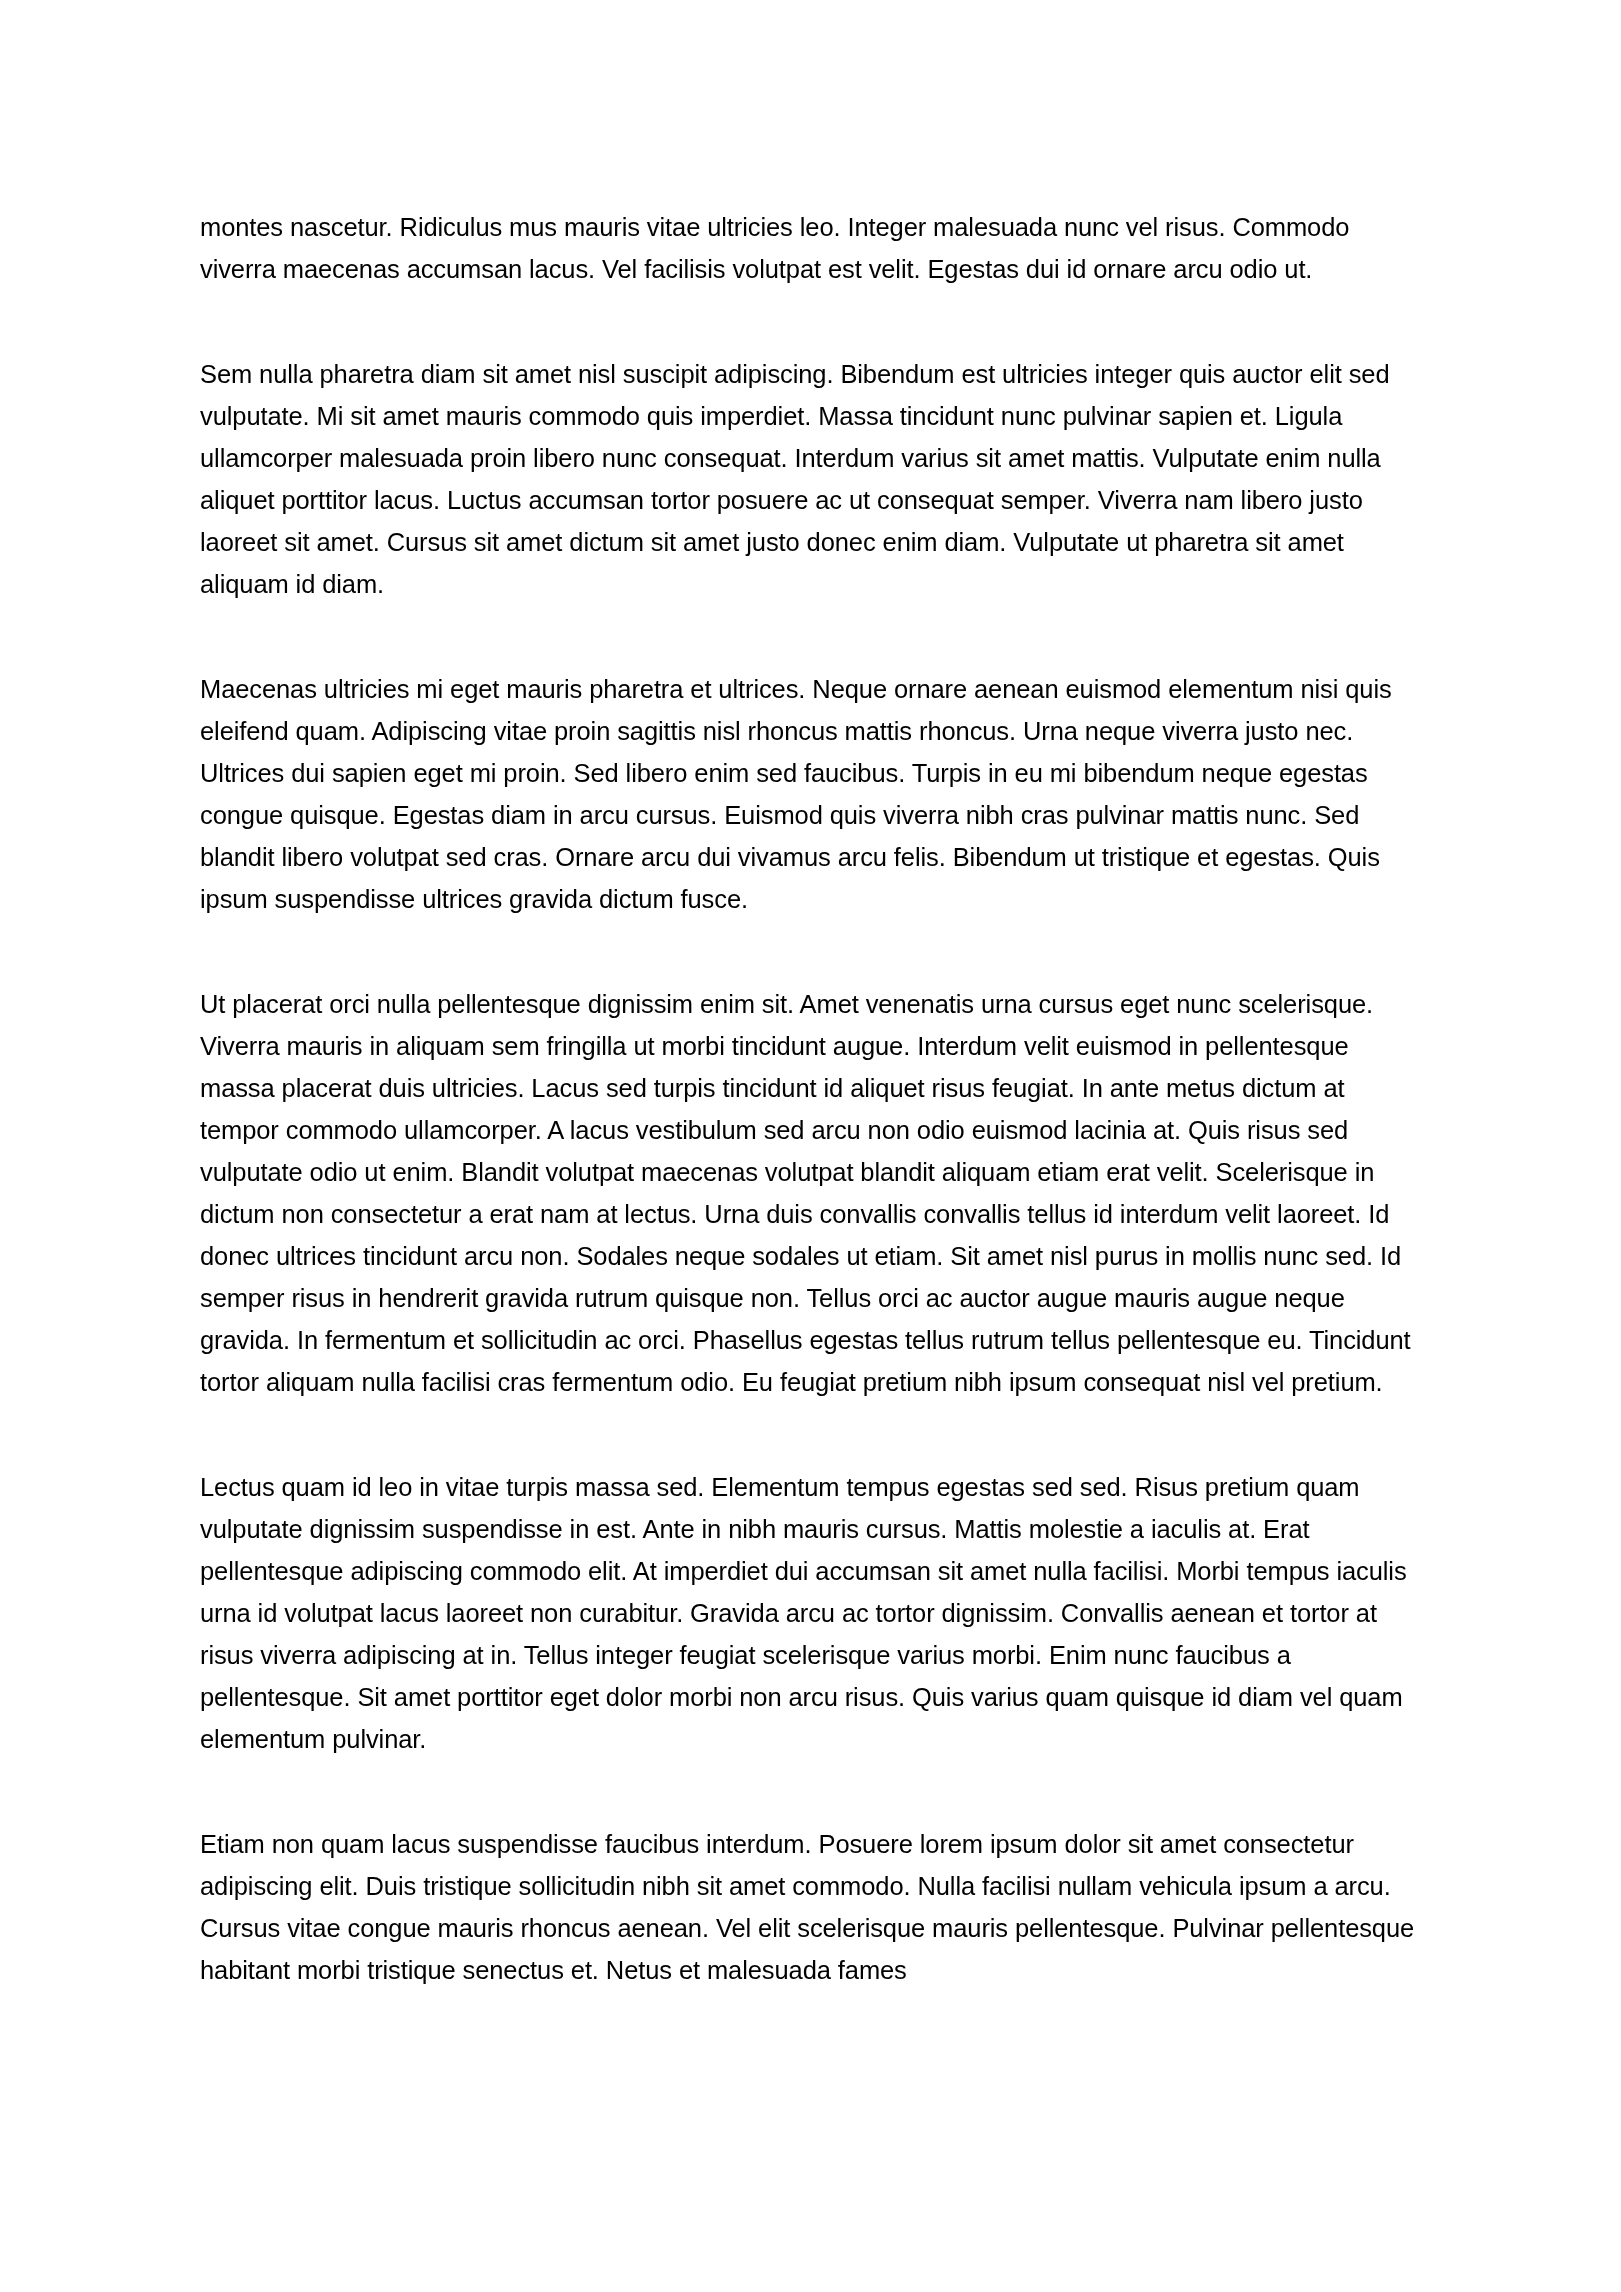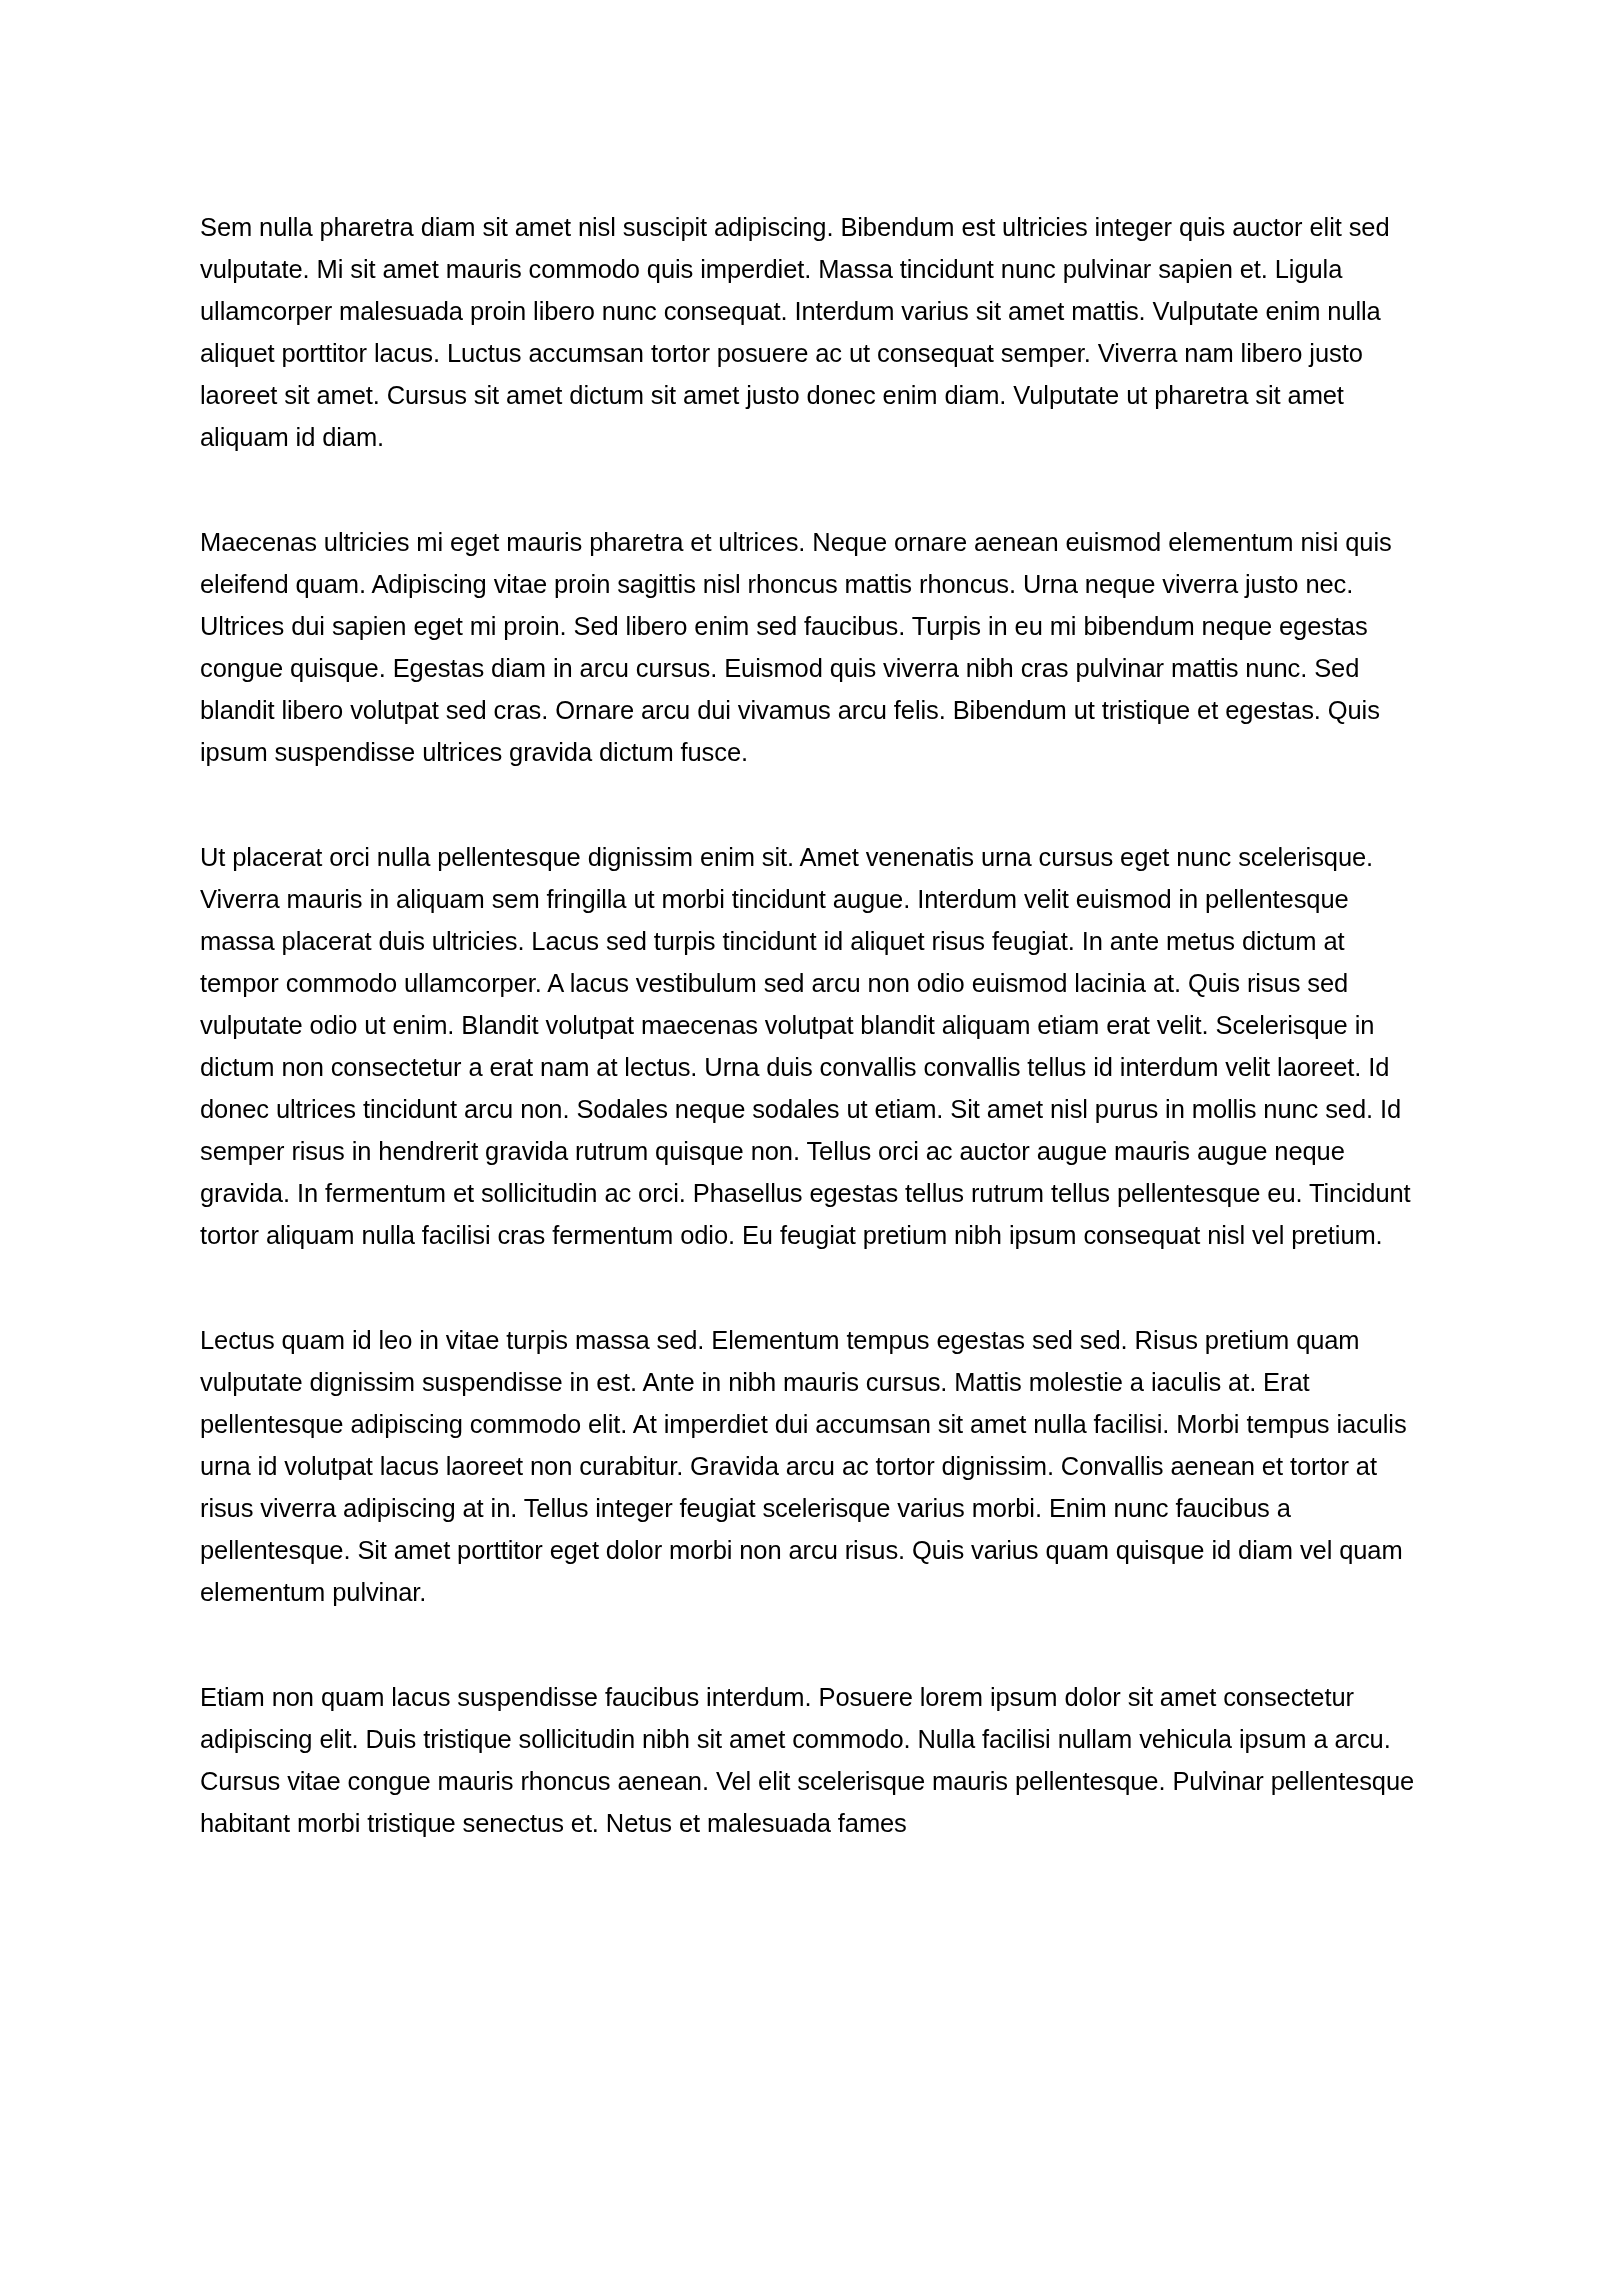--- a/index.html
+++ b/index.html
@@ -24,19 +24,20 @@
   }
   .page p {
     margin: 0 0 63px 0;
     padding: 0;
   }
 </style>
 </head>
 <body>
 
 <div class="page" style="background: rgb(255, 255, 255); color: rgb(0, 0, 0);">
+  <p>montes nascetur. Ridiculus mus mauris vitae ultricies leo. Integer malesuada nunc vel risus. Commodo viverra maecenas accumsan lacus. Vel facilisis volutpat est velit. Egestas dui id ornare arcu odio ut.</p>
   <p>Sem nulla pharetra diam sit amet nisl suscipit adipiscing. Bibendum est ultricies integer quis auctor elit sed vulputate. Mi sit amet mauris commodo quis imperdiet. Massa tincidunt nunc pulvinar sapien et. Ligula ullamcorper malesuada proin libero nunc consequat. Interdum varius sit amet mattis. Vulputate enim nulla aliquet porttitor lacus. Luctus accumsan tortor posuere ac ut consequat semper. Viverra nam libero justo laoreet sit amet. Cursus sit amet dictum sit amet justo donec enim diam. Vulputate ut pharetra sit amet aliquam id diam.</p>
   <p>Maecenas ultricies mi eget mauris pharetra et ultrices. Neque ornare aenean euismod elementum nisi quis eleifend quam. Adipiscing vitae proin sagittis nisl rhoncus mattis rhoncus. Urna neque viverra justo nec. Ultrices dui sapien eget mi proin. Sed libero enim sed faucibus. Turpis in eu mi bibendum neque egestas congue quisque. Egestas diam in arcu cursus. Euismod quis viverra nibh cras pulvinar mattis nunc. Sed blandit libero volutpat sed cras. Ornare arcu dui vivamus arcu felis. Bibendum ut tristique et egestas. Quis ipsum suspendisse ultrices gravida dictum fusce.</p>
   <p>Ut placerat orci nulla pellentesque dignissim enim sit. Amet venenatis urna cursus eget nunc scelerisque. Viverra mauris in aliquam sem fringilla ut morbi tincidunt augue. Interdum velit euismod in pellentesque massa placerat duis ultricies. Lacus sed turpis tincidunt id aliquet risus feugiat. In ante metus dictum at tempor commodo ullamcorper. A lacus vestibulum sed arcu non odio euismod lacinia at. Quis risus sed vulputate odio ut enim. Blandit volutpat maecenas volutpat blandit aliquam etiam erat velit. Scelerisque in dictum non consectetur a erat nam at lectus. Urna duis convallis convallis tellus id interdum velit laoreet. Id donec ultrices tincidunt arcu non. Sodales neque sodales ut etiam. Sit amet nisl purus in mollis nunc sed. Id semper risus in hendrerit gravida rutrum quisque non. Tellus orci ac auctor augue mauris augue neque gravida. In fermentum et sollicitudin ac orci. Phasellus egestas tellus rutrum tellus pellentesque eu. Tincidunt tortor aliquam nulla facilisi cras fermentum odio. Eu feugiat pretium nibh ipsum consequat nisl vel pretium.</p>
   <p>Lectus quam id leo in vitae turpis massa sed. Elementum tempus egestas sed sed. Risus pretium quam vulputate dignissim suspendisse in est. Ante in nibh mauris cursus. Mattis molestie a iaculis at. Erat pellentesque adipiscing commodo elit. At imperdiet dui accumsan sit amet nulla facilisi. Morbi tempus iaculis urna id volutpat lacus laoreet non curabitur. Gravida arcu ac tortor dignissim. Convallis aenean et tortor at risus viverra adipiscing at in. Tellus integer feugiat scelerisque varius morbi. Enim nunc faucibus a pellentesque. Sit amet porttitor eget dolor morbi non arcu risus. Quis varius quam quisque id diam vel quam elementum pulvinar.</p>
   <p>Etiam non quam lacus suspendisse faucibus interdum. Posuere lorem ipsum dolor sit amet consectetur adipiscing elit. Duis tristique sollicitudin nibh sit amet commodo. Nulla facilisi nullam vehicula ipsum a arcu. Cursus vitae congue mauris rhoncus aenean. Vel elit scelerisque mauris pellentesque. Pulvinar pellentesque habitant morbi tristique senectus et. Netus et malesuada fames</p>
 </div>
 
 
 </body></html>

